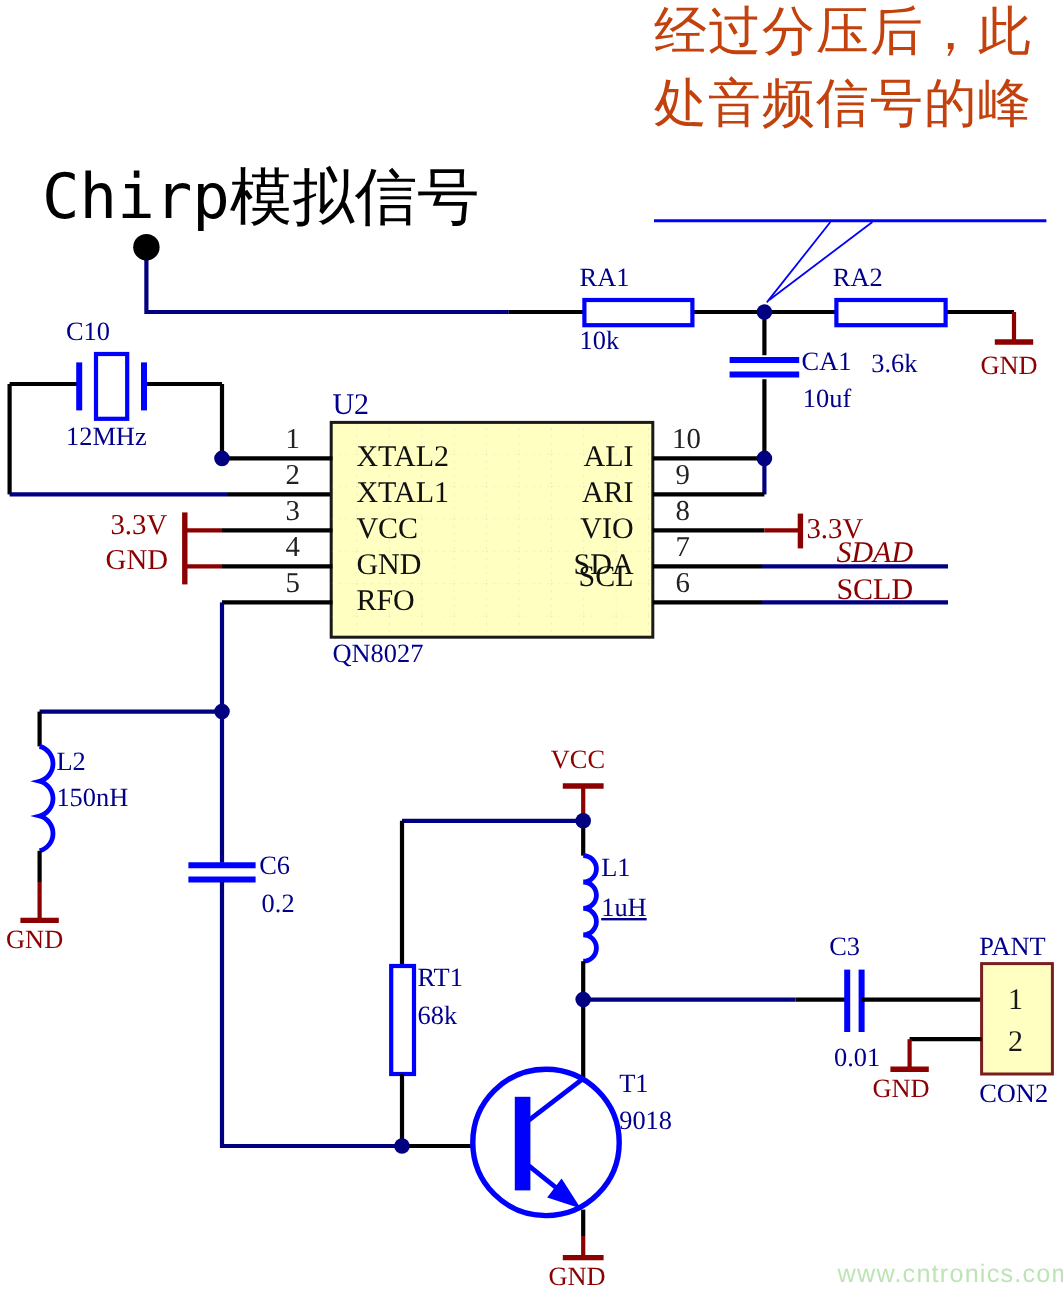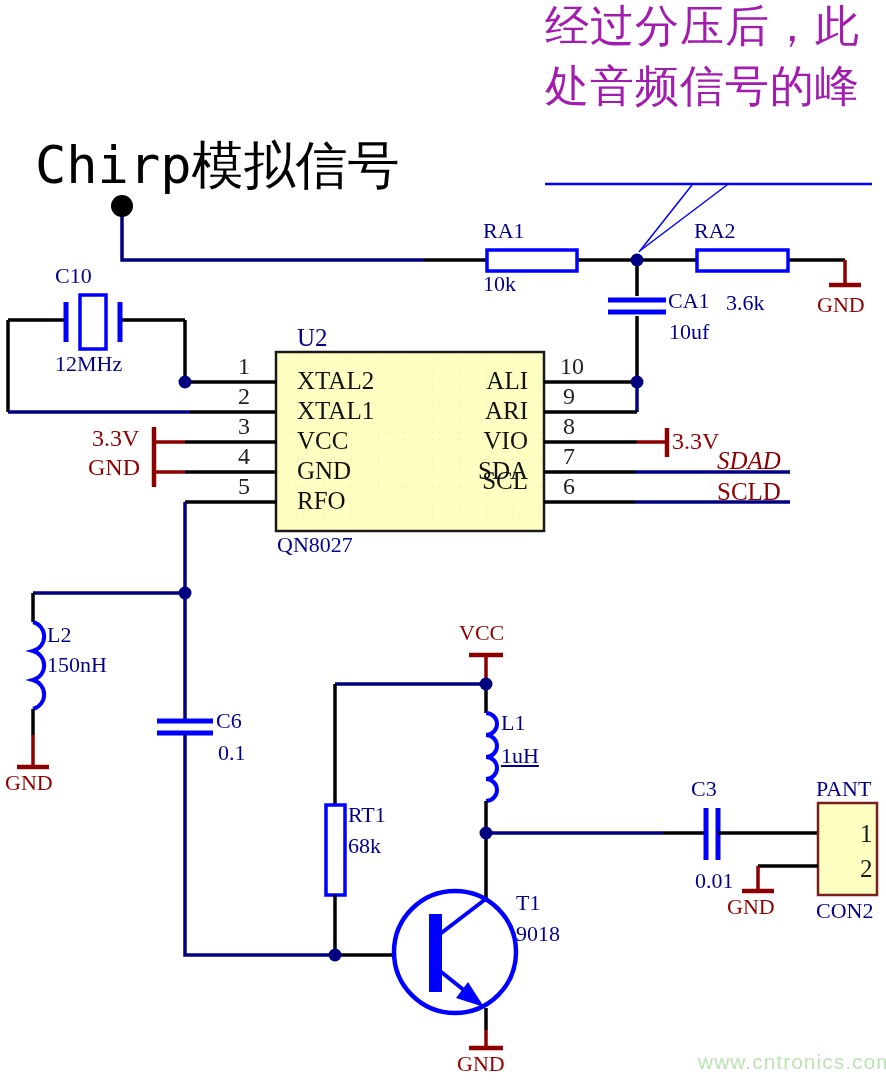--- a/index.html
+++ b/index.html
@@ -5,27 +5,27 @@
   html,body { margin:0; padding:0; background:#ffffff; }
   #page { position:relative; width:886px; height:1081px; background:#ffffff; overflow:hidden;
           font-family:"Liberation Serif", serif; }
   #schem { position:absolute; left:0; top:0; }
   .lbl { position:absolute; white-space:nowrap; line-height:1.05;
          font-family:"Liberation Serif", serif; }
   .navy { color:#00008b; }
   .red  { color:#8b0000; }
   .blk  { color:#1a1a1a; }
   .f26 { font-size:22px; }
-  .f25 { font-size:25px;margin-left:20px; }
+  .f25 { font-size:25px; }
   .f24 { font-size:24px; }
   .pinname { font-size:25px; color:#111111; }
   .pinnum  { font-size:24px; color:#222222; }
   .numL { width:28px; text-align:right; }
   .nameR { width:98px; text-align:right; }
-  .ann { font-family:"Liberation Serif", serif; font-size:44px; color:#a21caf;
+  .ann { font-family:"Liberation Serif", serif; font-size:44px; color:#c2410c;
          letter-spacing:1px; font-weight:500; }
   .chirp { font-family:"DejaVu Sans Mono", monospace; font-size:52px; color:#000000; }
   .wm { font-family:"Liberation Sans", sans-serif; font-size:21px; color:#bce4b5; letter-spacing:1px; }
 </style>
 </head>
 <body>
 
 <div id="page">
 
   <svg id="schem" width="886" height="1081" viewBox="0 0 886 1081">
@@ -233,21 +233,21 @@
   <div class="lbl red f24" style="left:88px;  top:455px;">GND</div>
   <div class="lbl red f24" style="left:672px; top:429px;">3.3V</div>
   <div class="lbl red f25" style="left:697px; top:448px;font-style:italic;">SDAD</div>
   <div class="lbl red f25" style="left:697px; top:479px;">SCLD</div>
 
   <div class="lbl navy f26" style="left:47px;  top:623px;">L2</div>
   <div class="lbl navy f26" style="left:47px;  top:653px;">150nH</div>
   <div class="lbl red f26" style="left:5px;   top:771px;">GND</div>
 
   <div class="lbl navy f26" style="left:216px; top:709px;">C6</div>
-  <div class="lbl navy f26" style="left:218px; top:741px;">0.1</div>
+  <div class="lbl navy f26" style="left:218px; top:741px;">0.2</div>
 
   <div class="lbl red f26" style="left:459px; top:621px;">VCC</div>
 
   <div class="lbl navy f26" style="left:501px; top:711px;">L1</div>
   <div class="lbl navy f26" style="left:501px; top:744px;text-decoration:underline;">1uH</div>
 
   <div class="lbl navy f26" style="left:348px; top:803px;">RT1</div>
   <div class="lbl navy f26" style="left:348px; top:834px;">68k</div>
 
   <div class="lbl navy f26" style="left:516px; top:891px;">T1</div>

